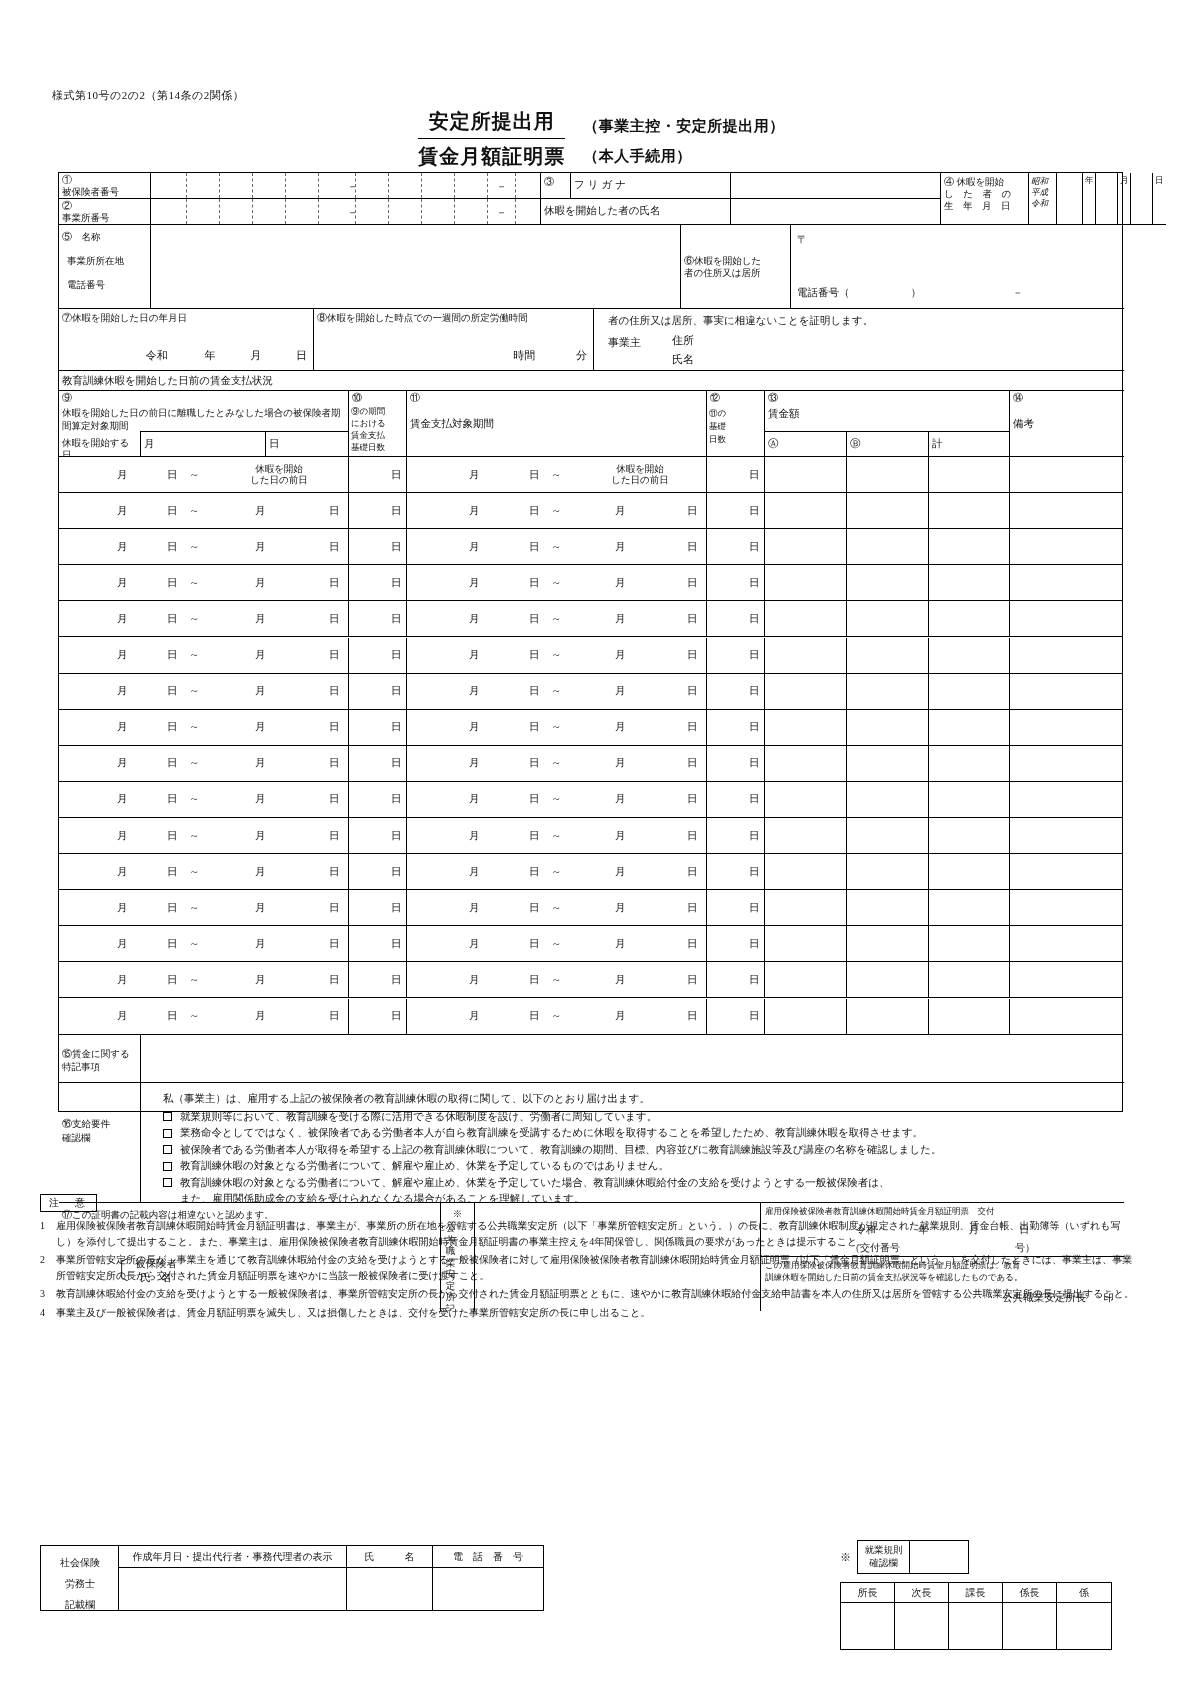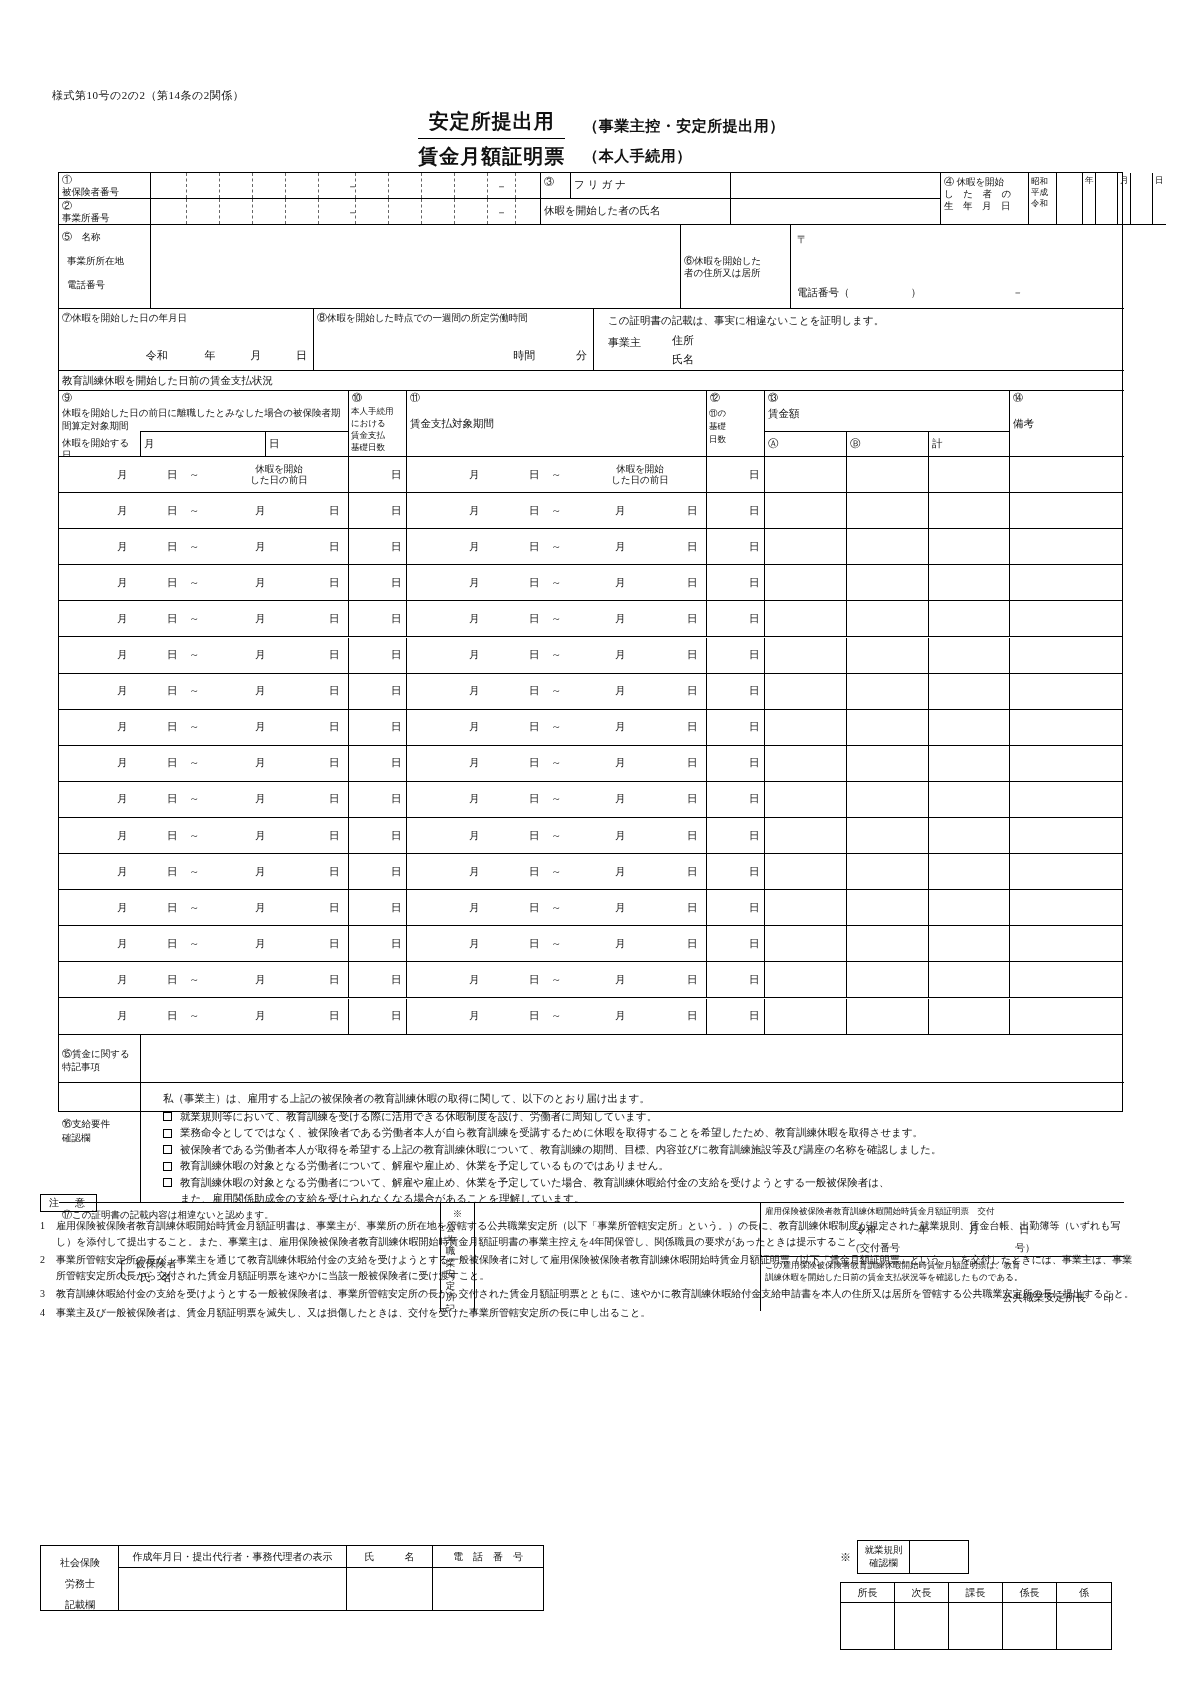--- a/index.html
+++ b/index.html
@@ -191,21 +191,21 @@
     <div class="cell bb2 br" style="left:672px;top:26px;width:210px;height:26px;"></div>
     <div class="cell bb2" style="left:482px;top:52px;width:0;height:0;"></div>
 
     <div class="cell bb2 br" style="left:882px;top:0;width:88px;height:52px;">
       <div class="lbl-sm" style="padding-top:3px;">
         <span class="circnum">④</span> <span>休暇を開始</span><br>
         <span>し　た　者　の</span><br>
         <span>生　年　月　日</span>
       </div>
     </div>
-    <div class="cell bb2 br" style="left:970px;top:0;width:28px;height:52px;">
+    <div class="cell bb2 br" style="left:970px;top:0;width:28px;height:52px;font-style:italic;">
       <div class="lbl-xs ctr" style="padding-top:3px;">
         <span>昭和</span><br><span>平成</span><br><span>令和</span>
       </div>
     </div>
     <div class="cell bb2 br" style="left:998px;top:0;width:26px;height:52px;"></div>
     <div class="cell bb2 br" style="left:1024px;top:0;width:13px;height:52px;">
       <div class="lbl-xs ctr" style="padding-top:2px;">年</div>
     </div>
     <div class="cell bb2 br" style="left:1037px;top:0;width:22px;height:52px;"></div>
     <div class="cell bb2 br" style="left:1059px;top:0;width:13px;height:52px;">
@@ -252,21 +252,21 @@
 
     <div class="cell bb2 br" style="left:255px;top:136px;width:280px;height:62px;">
       <div class="lbl-sm" style="padding-top:3px;"><span class="circnum">⑧</span><span>休暇を開始した時点での一週間の所定労働時間</span></div>
       <div style="position:absolute;left:0;bottom:7px;width:100%;font-size:11px;text-align:right;padding-right:6px;">
         <span>時間</span><span style="display:inline-block;width:38px;"></span>
         <span>分</span>
       </div>
     </div>
 
     <div class="cell bb2" style="left:535px;top:136px;width:530px;height:62px;">
-      <div class="lbl" style="padding-top:5px;padding-left:14px;">この証明書の記載は、事実に相違ないことを証明します。</div>
+      <div class="lbl" style="padding-top:5px;padding-left:14px;">者の住所又は居所、事実に相違ないことを証明します。</div>
       <div style="position:absolute;left:14px;top:26px;font-size:11px;">事業主</div>
       <div style="position:absolute;left:78px;top:24px;font-size:11px;">住所</div>
       <div style="position:absolute;left:78px;top:43px;font-size:11px;">氏名</div>
     </div>
 
     <div class="cell bb2" style="left:0;top:198px;width:1065px;height:20px;">
       <div class="lbl ctr" style="padding-top:3px;">教育訓練休暇を開始した日前の賃金支払状況</div>
     </div>
 
     <div class="cell br" style="left:0;top:218px;width:290px;height:40px;">
@@ -279,21 +279,21 @@
     <div class="cell br bb bt" style="left:82px;top:258px;width:125px;height:26px;">
       <div class="lbl ctr" style="padding-top:5px;">月</div>
     </div>
     <div class="cell br bb bt" style="left:207px;top:258px;width:83px;height:26px;">
       <div class="lbl ctr" style="padding-top:5px;">日</div>
     </div>
 
     <div class="cell br bb" style="left:290px;top:218px;width:58px;height:66px;">
       <div class="lbl-sm" style="padding-top:1px;"><span class="circnum">⑩</span></div>
       <div class="lbl-xs ctr" style="line-height:12px;padding-top:0;">
-        <span>本人手続用</span><br>
+        <span>⑨の期間</span><br>
         <span>における</span><br>
         <span>賃金支払</span><br>
         <span>基礎日数</span>
       </div>
     </div>
 
     <div class="cell br bb" style="left:348px;top:218px;width:300px;height:66px;">
       <div class="lbl-sm" style="padding-top:1px;"><span class="circnum">⑪</span></div>
       <div class="lbl ctr" style="padding-top:12px;">賃金支払対象期間</div>
     </div>

